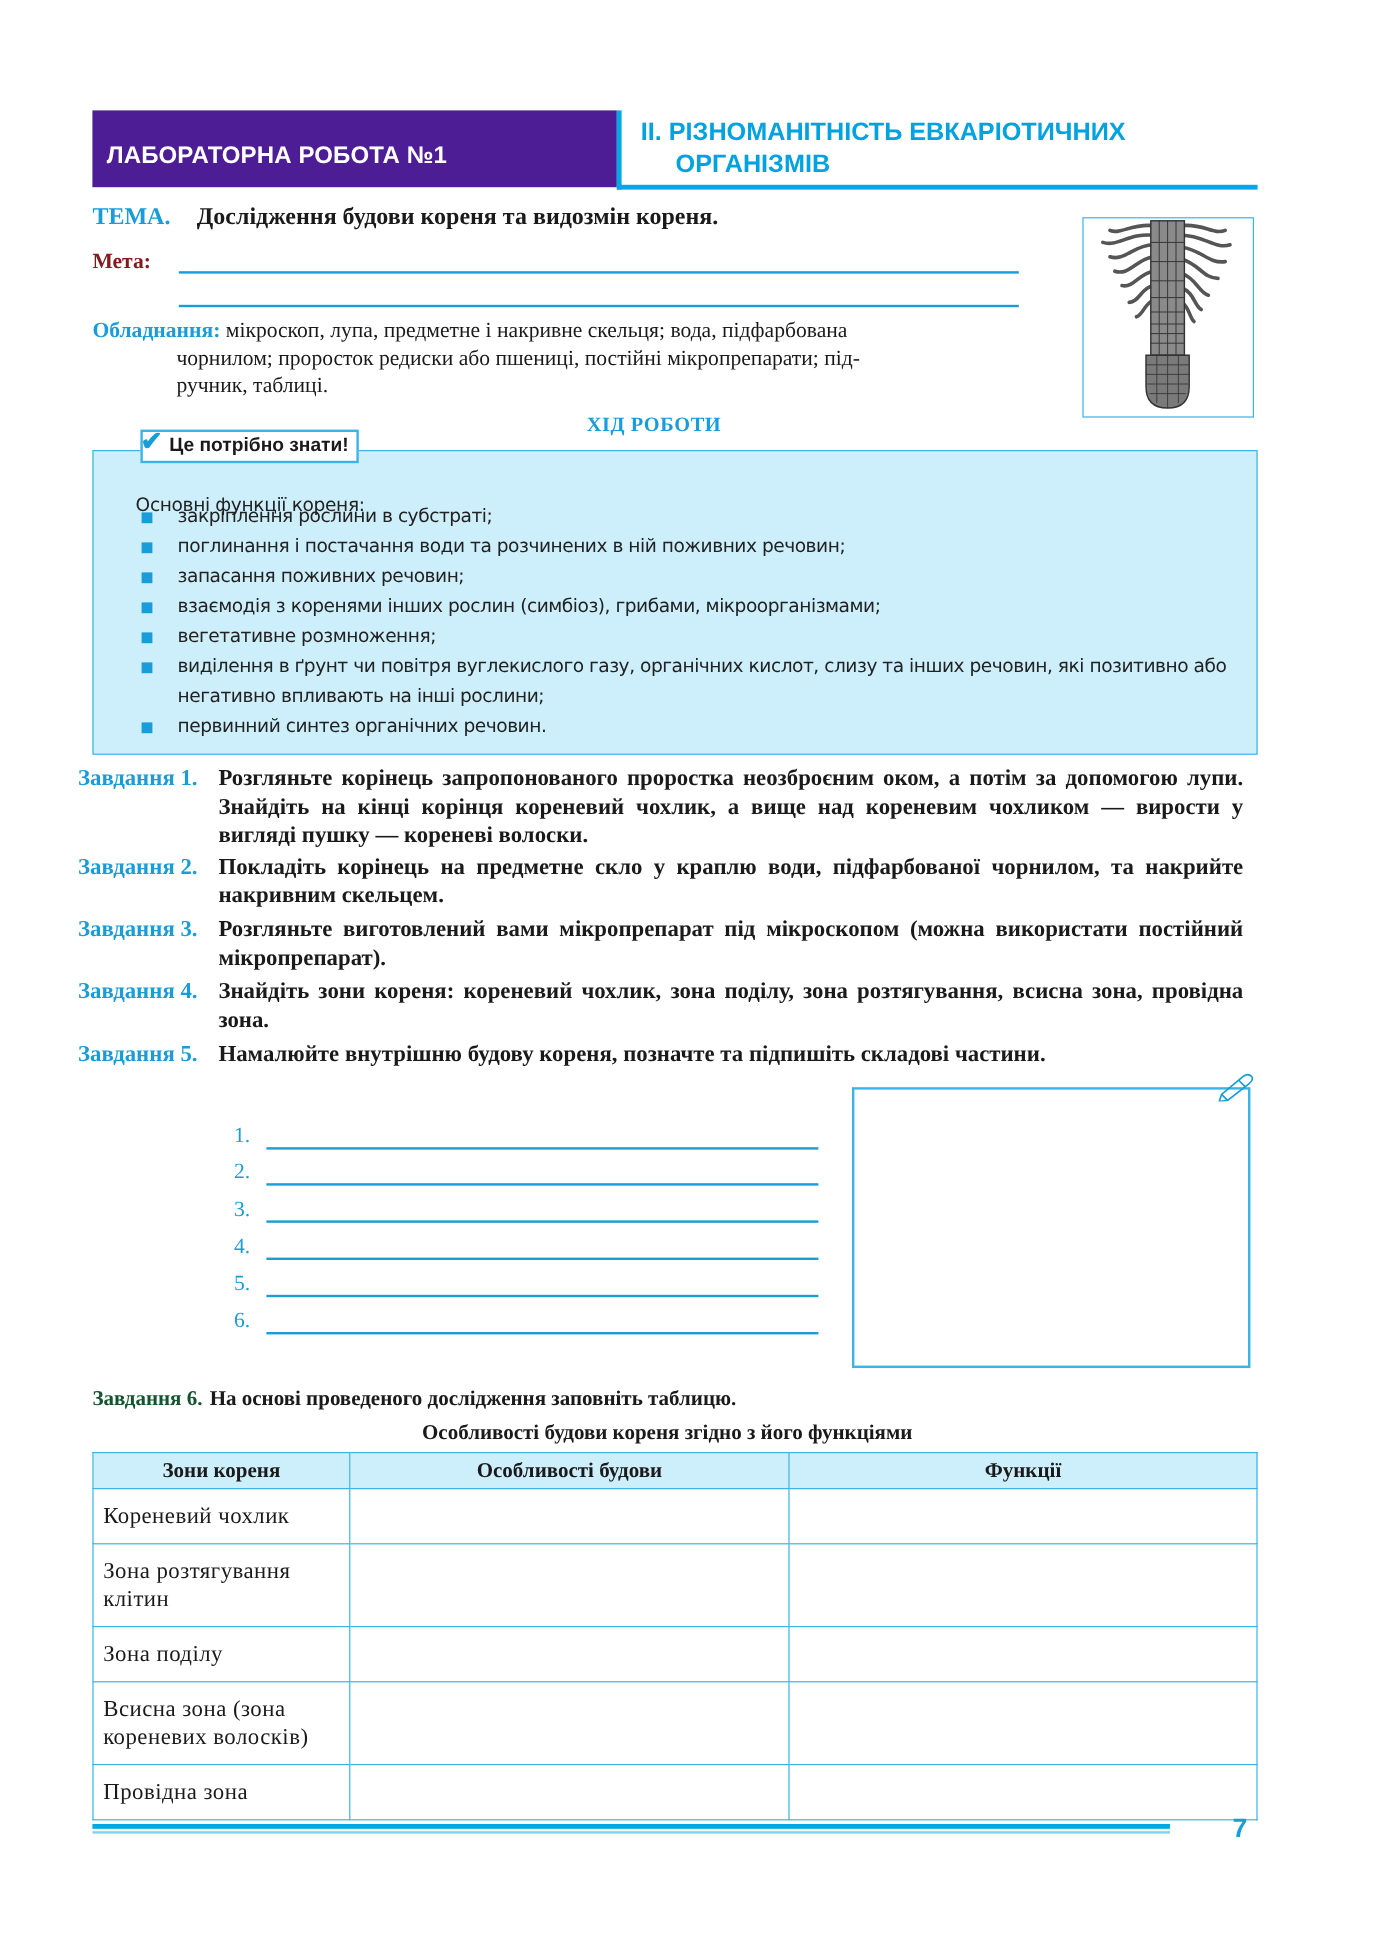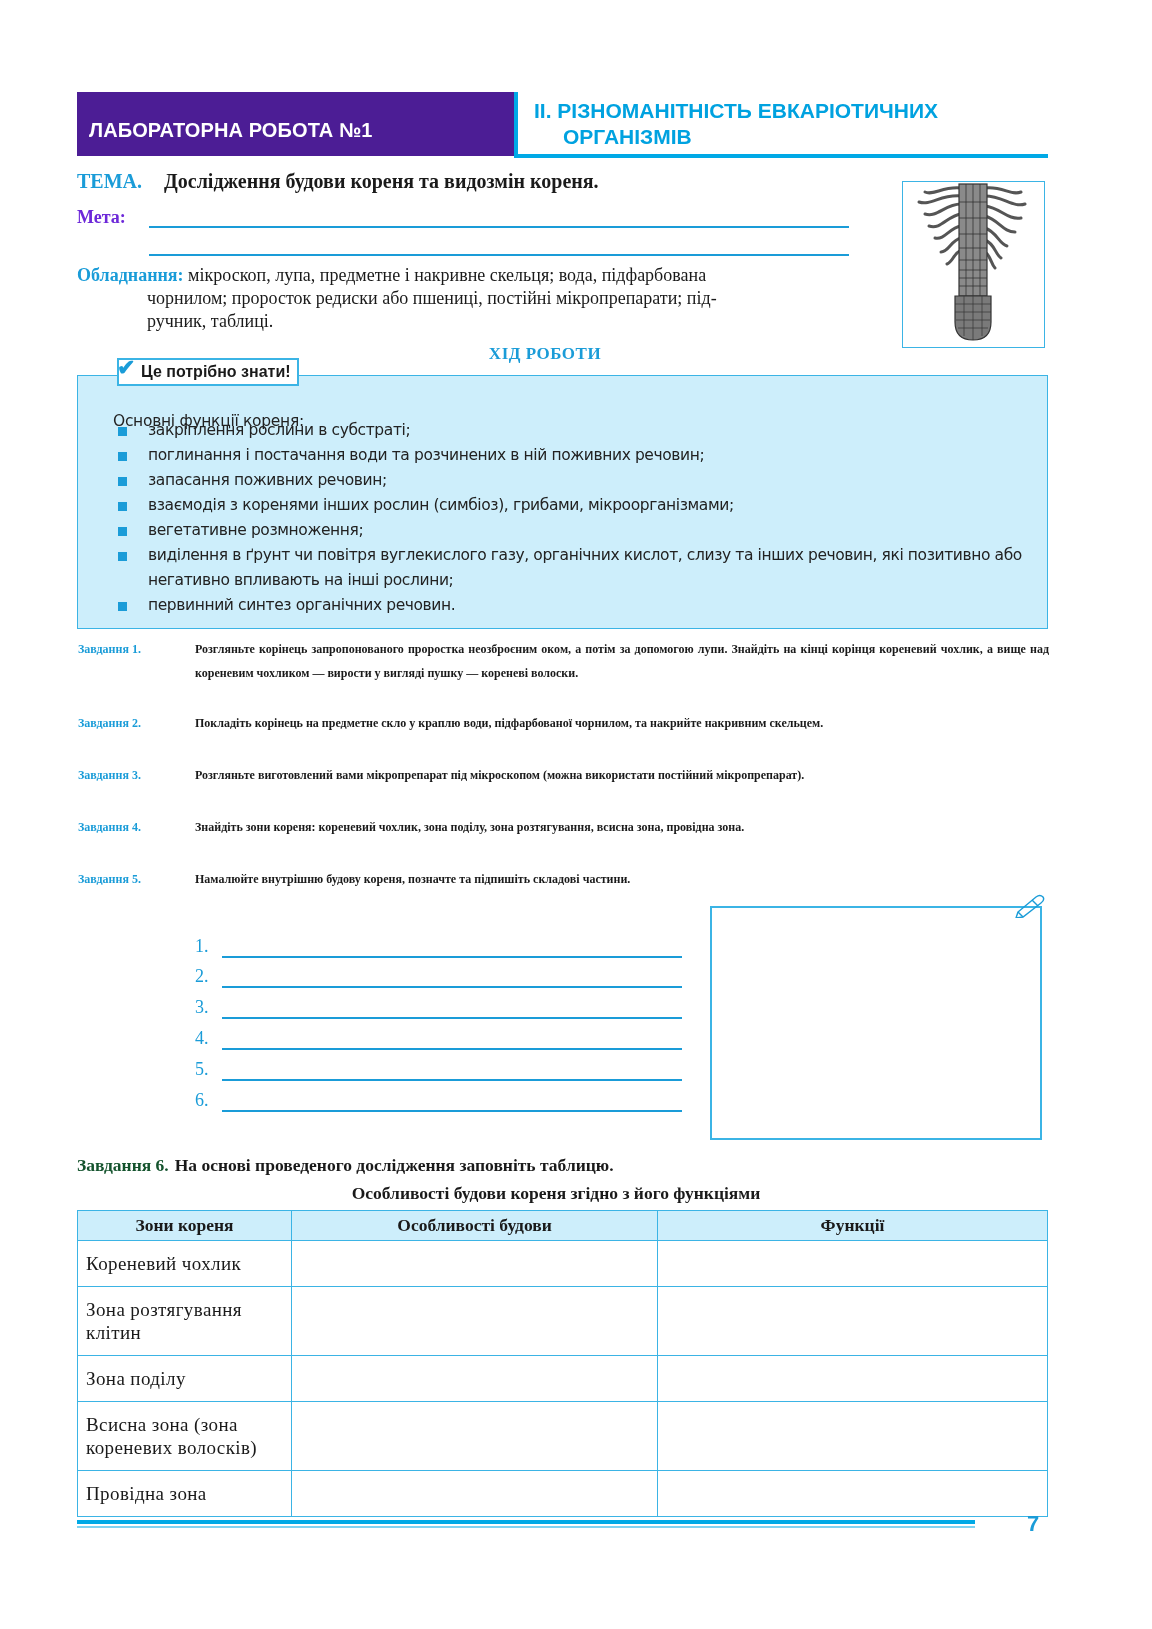--- a/index.html
+++ b/index.html
@@ -19,21 +19,21 @@
     left: 514px; top: 92px; width: 534px; height: 66px;
     border-left: 4px solid #00a9e6; border-bottom: 4px solid #00a9e6;
     color: #00a2e0; font-family: "Liberation Sans", sans-serif; font-weight: bold;
     font-size: 21px; line-height: 26px; padding: 6px 0 0 16px;
   }
   .hdr-right .l2 { padding-left: 29px; display: block; }
 
   .tema { left: 77px; top: 170px; font-size: 20px; font-weight: bold; }
   .tema .tema-k { color: #1a9cd8; margin-right: 22px; }
 
-  .meta-lbl { left: 77px; top: 207px; font-size: 18px; font-weight: bold; color: #6d28d9; font-family: Liberation Serif, serif; }
+  .meta-lbl { left: 77px; top: 207px; font-size: 18px; font-weight: bold; color: #7f1d1d; font-family: Liberation Serif, serif; }
   .meta-line { height: 2px; background: #1a9cd8; }
 
   .equip { left: 77px; top: 264px; width: 806px; font-size: 18px; line-height: 23px; text-align: justify; }
   .equip .lbl { color: #1a9cd8; font-weight: bold; }
   .equip .indent { padding-left: 70px; display: block; text-align: justify; }
 
   .root-frame { left: 902px; top: 181px; width: 143px; height: 167px; border: 1.5px solid #3bb4e5; background:#fff; }
 
   .hid { left: 0; width: 1090px; top: 344px; text-align: center; font-weight: bold; color: #1a9cd8; font-size: 17px; letter-spacing: 0.5px; }
 
@@ -48,21 +48,21 @@
     background: #fff; border: 2px solid #3bb4e5;
     font-family: "Liberation Sans", sans-serif; font-weight: bold; font-size: 16px; line-height: 24px;
   }
   .info-tag .check { position: absolute; left: -2px; top: -4px; color: #1a9cd8; font-size: 22px; font-weight: bold; }
   .info-title { position: absolute; left: 35px; top: 16px; letter-spacing: -0.3px; margin-top: 20px; }
   .info-list { position: absolute; left: 40px; top: 42px; width: 920px; list-style: none; }
   .info-list li { position: relative; padding-left: 30px; line-height: 25px; letter-spacing: -0.4px; }
   .info-list li .bullet { position: absolute; left: 0; top: 9px; width: 9px; height: 9px; background: #1a9cd8; }
 
   
-  .task { left: 78px; width: 971px; font-size: 12px; line-height: 24px; }
+  .task { left: 65px; width: 971px; font-size: 19px; line-height: 24px; }
   .task .tlbl { position: absolute; left: 0; top: 0; color: #1a9cd8; font-weight: bold; white-space: nowrap; }
   .task .tbody { margin-left: 117px; font-weight: bold; text-align: justify; }
 
   
   .nline { left: 195px; font-size: 18px; color: #1a9cd8; height: 30px; }
   .nline .num { position: absolute; left: 0; top: 0; }
   .nline .uline { position: absolute; left: 27px; top: 20px; width: 460px; height: 1.5px; background: #1a9cd8; }
 
   .draw-box { left: 710px; top: 906px; width: 332px; height: 234px; border: 2px solid #3bb4e5; border-top-width: 2px; }
   .pen { left: 1012px; top: 892px; width: 36px; height: 26px; }

